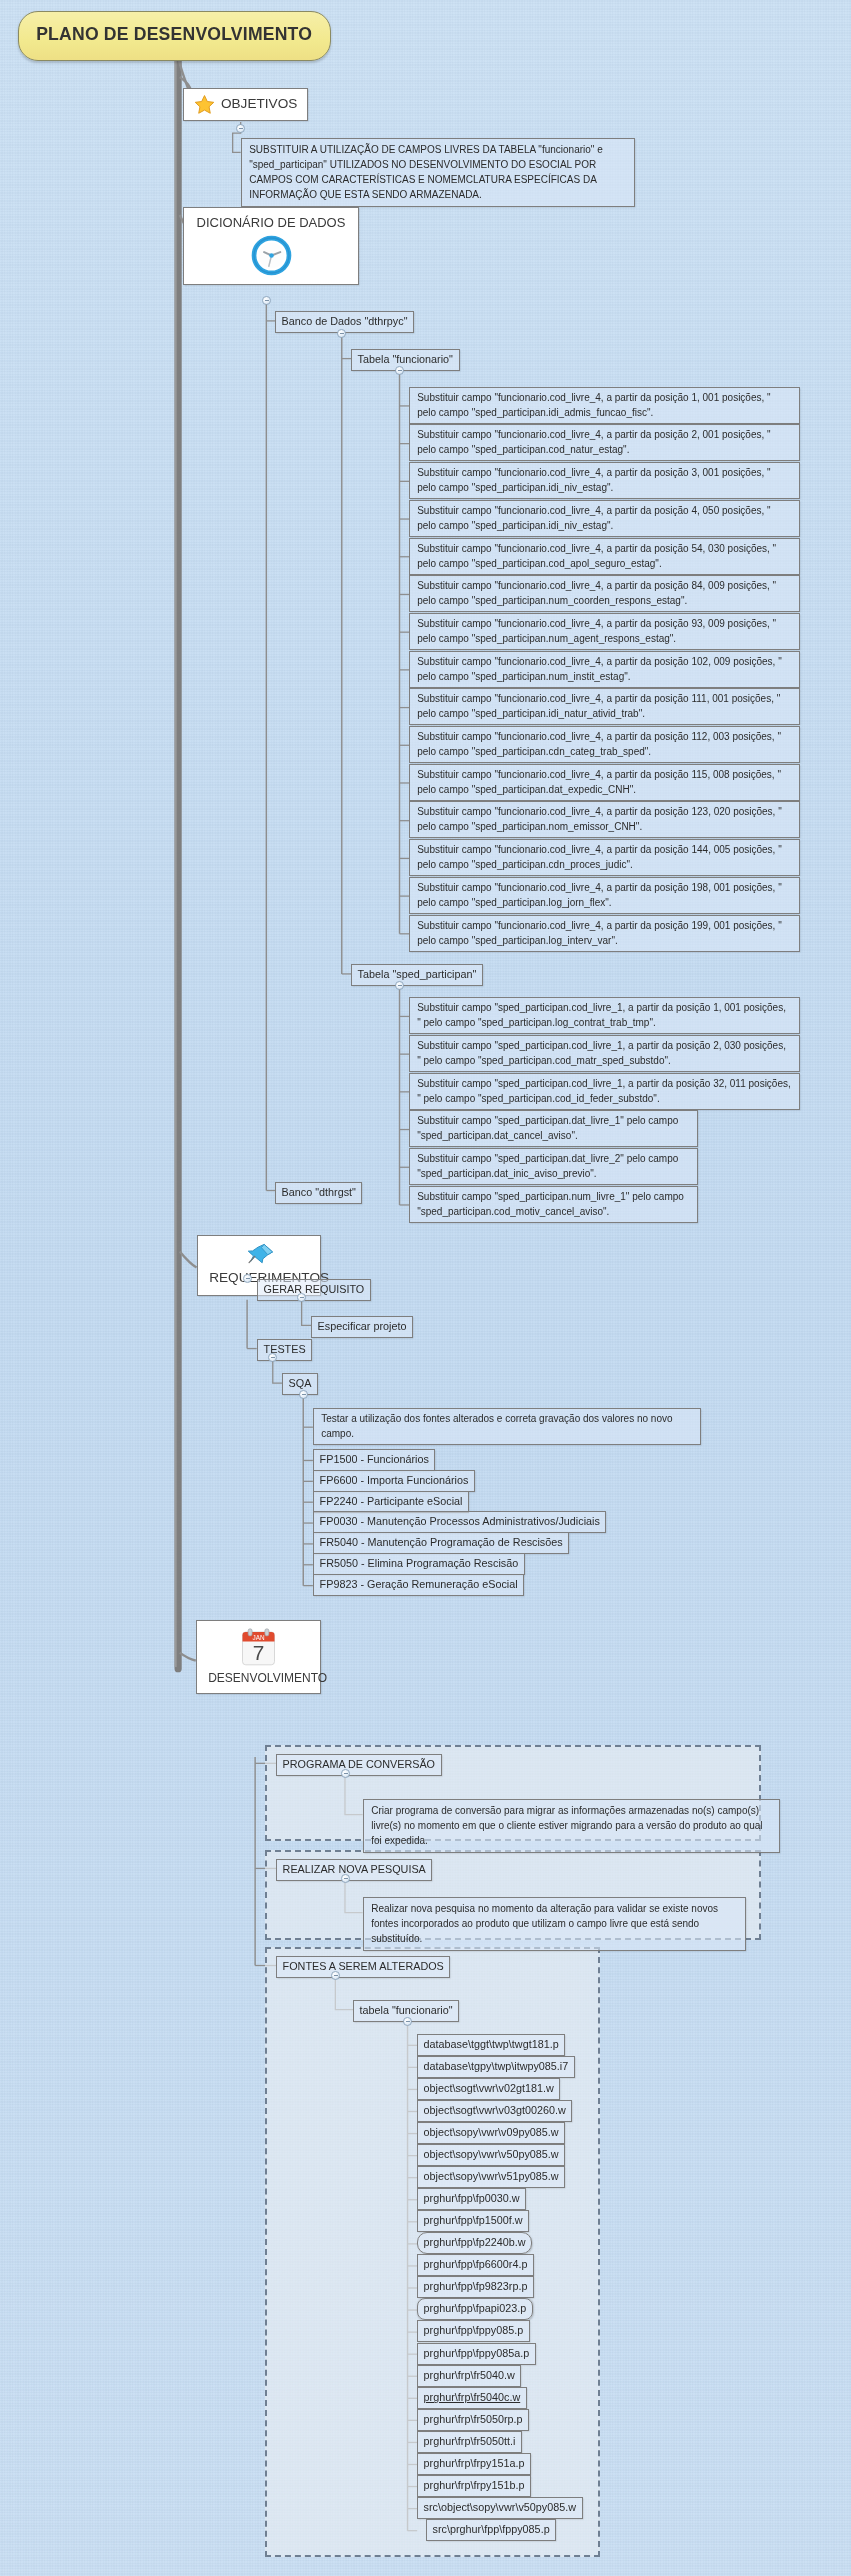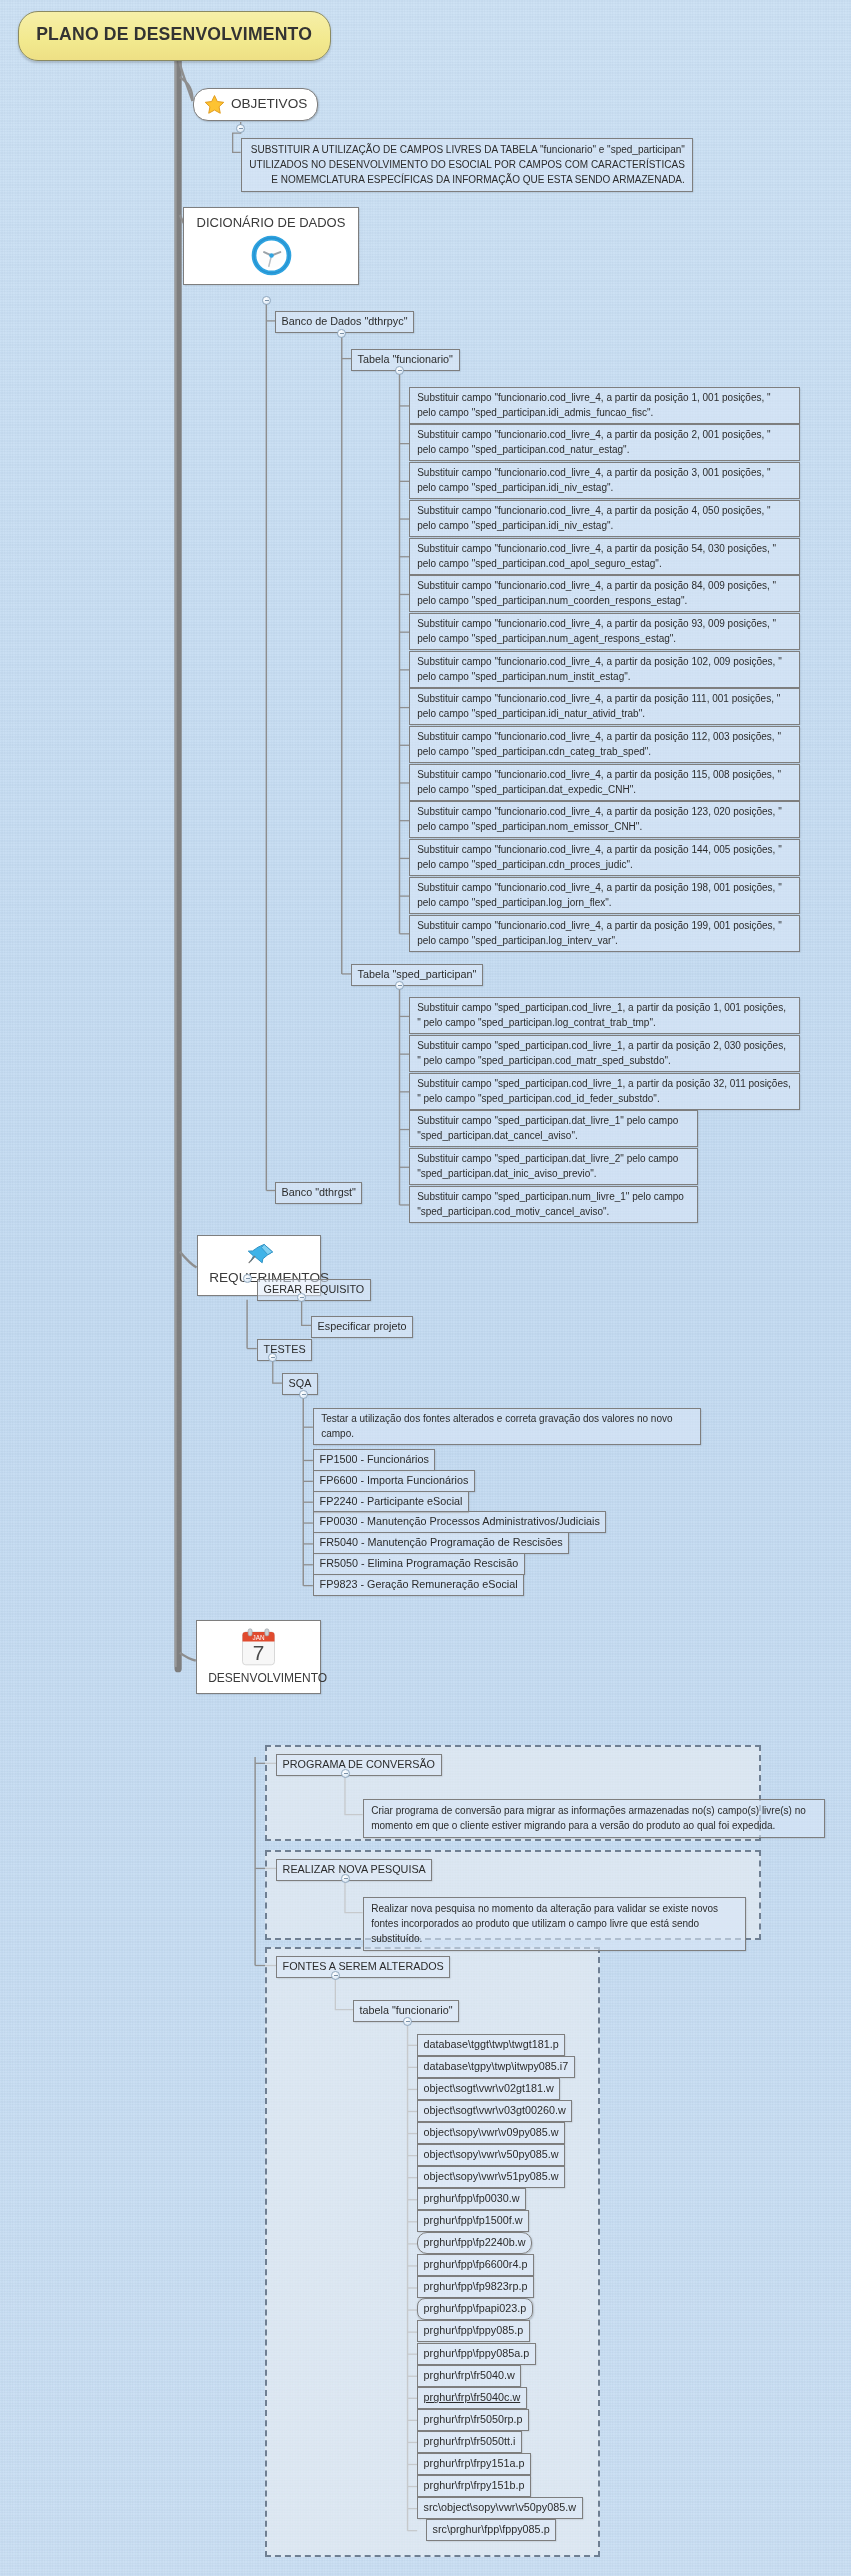--- a/index.html
+++ b/index.html
@@ -209,30 +209,30 @@
     <path d="M 430 2343 L 430 2384 L 452 2384" fill="none" stroke="#8e8e8e" stroke-width="1.6"></path>
     <path d="M 418 2464 L 418 2505 L 440 2505" fill="none" stroke="#8e8e8e" stroke-width="1.6"></path>
   </svg>
 
 <div id="canvas"></div>
 
 <div class="node root" style="left:17.6px; top:11.2px;border-radius:20px;">
   <span>PLANO DE DESENVOLVIMENTO</span>
 </div>
 
-<div class="node icon-node" style="left:193px; top:88px;border-radius:15px;">
+<div class="node icon-node" style="left:183px; top:88px;">
   <span class="star-ico">
     <svg viewBox="0 0 24 24" width="21" height="21">
       <polygon points="12,1.8 15.2,8.6 22.6,9.5 17.2,14.6 18.6,22 12,18.4 5.4,22 6.8,14.6 1.4,9.5 8.8,8.6" fill="#fdc332" stroke="#e09a1d" stroke-width="1.1" stroke-linejoin="round"></polygon>
     </svg>
   </span>
   <span>OBJETIVOS</span>
 </div>
 
-<div class="node para" style="left:241px; top:138px; width:452px;text-align:right;">
+<div class="node para" style="left:241px; top:138px; width:394px;">
   <span>SUBSTITUIR A UTILIZAÇÃO DE CAMPOS LIVRES DA TABELA "funcionario" e "sped_participan" UTILIZADOS NO DESENVOLVIMENTO DO ESOCIAL POR CAMPOS COM CARACTERÍSTICAS E NOMEMCLATURA ESPECÍFICAS DA INFORMAÇÃO QUE ESTA SENDO ARMAZENADA.</span>
 </div>
 
 <div class="node icon-node stacked" style="left:183px; top:207px; width:176px;">
   <span style="font-size:13px;">DICIONÁRIO DE DADOS</span>
   <span class="clock-ico">
     <svg viewBox="0 0 64 64" width="43" height="43">
       <circle cx="32" cy="32" r="26" fill="none" stroke="#2fa3e0" stroke-width="7"></circle>
       <circle cx="32" cy="32" r="26" fill="none" stroke="#1c83c4" stroke-width="2" opacity=".5"></circle>
       <circle cx="32" cy="32" r="19" fill="#fdfdfd"></circle>
@@ -336,21 +336,21 @@
       <rect x="32" y="1" width="5" height="9" rx="2.5" fill="#cdd2d6" stroke="#9aa0a5" stroke-width=".8"></rect>
     </svg>
   </span>
   <span class="lbl-dev">DESENVOLVIMENTO</span>
 </div>
 
 <div class="dashgroup" style="left:265px; top:1745px; width:496px; height:96px;"></div>
 <div class="node box" style="left:276px; top:1754px;">
   <span>PROGRAMA DE CONVERSÃO</span>
 </div>
-<div class="node para" style="left:363px; top:1799px; width:462px;">
+<div class="node para" style="left:363px; top:1799px; width:417px;">
   <span>Criar programa de conversão para migrar as informações armazenadas no(s) campo(s) livre(s) no momento em que o cliente estiver migrando para a versão do produto ao qual foi expedida.</span>
 </div>
 
 <div class="dashgroup" style="left:265px; top:1850px; width:496px; height:90px;"></div>
 <div class="node box" style="left:276px; top:1859px;">
   <span>REALIZAR NOVA PESQUISA</span>
 </div>
 <div class="node para" style="left:363px; top:1897px; width:383px;">
   <span>Realizar nova pesquisa no momento da alteração para validar se existe novos fontes incorporados ao produto que utilizam o campo livre que está sendo substituído.</span>
 </div>

